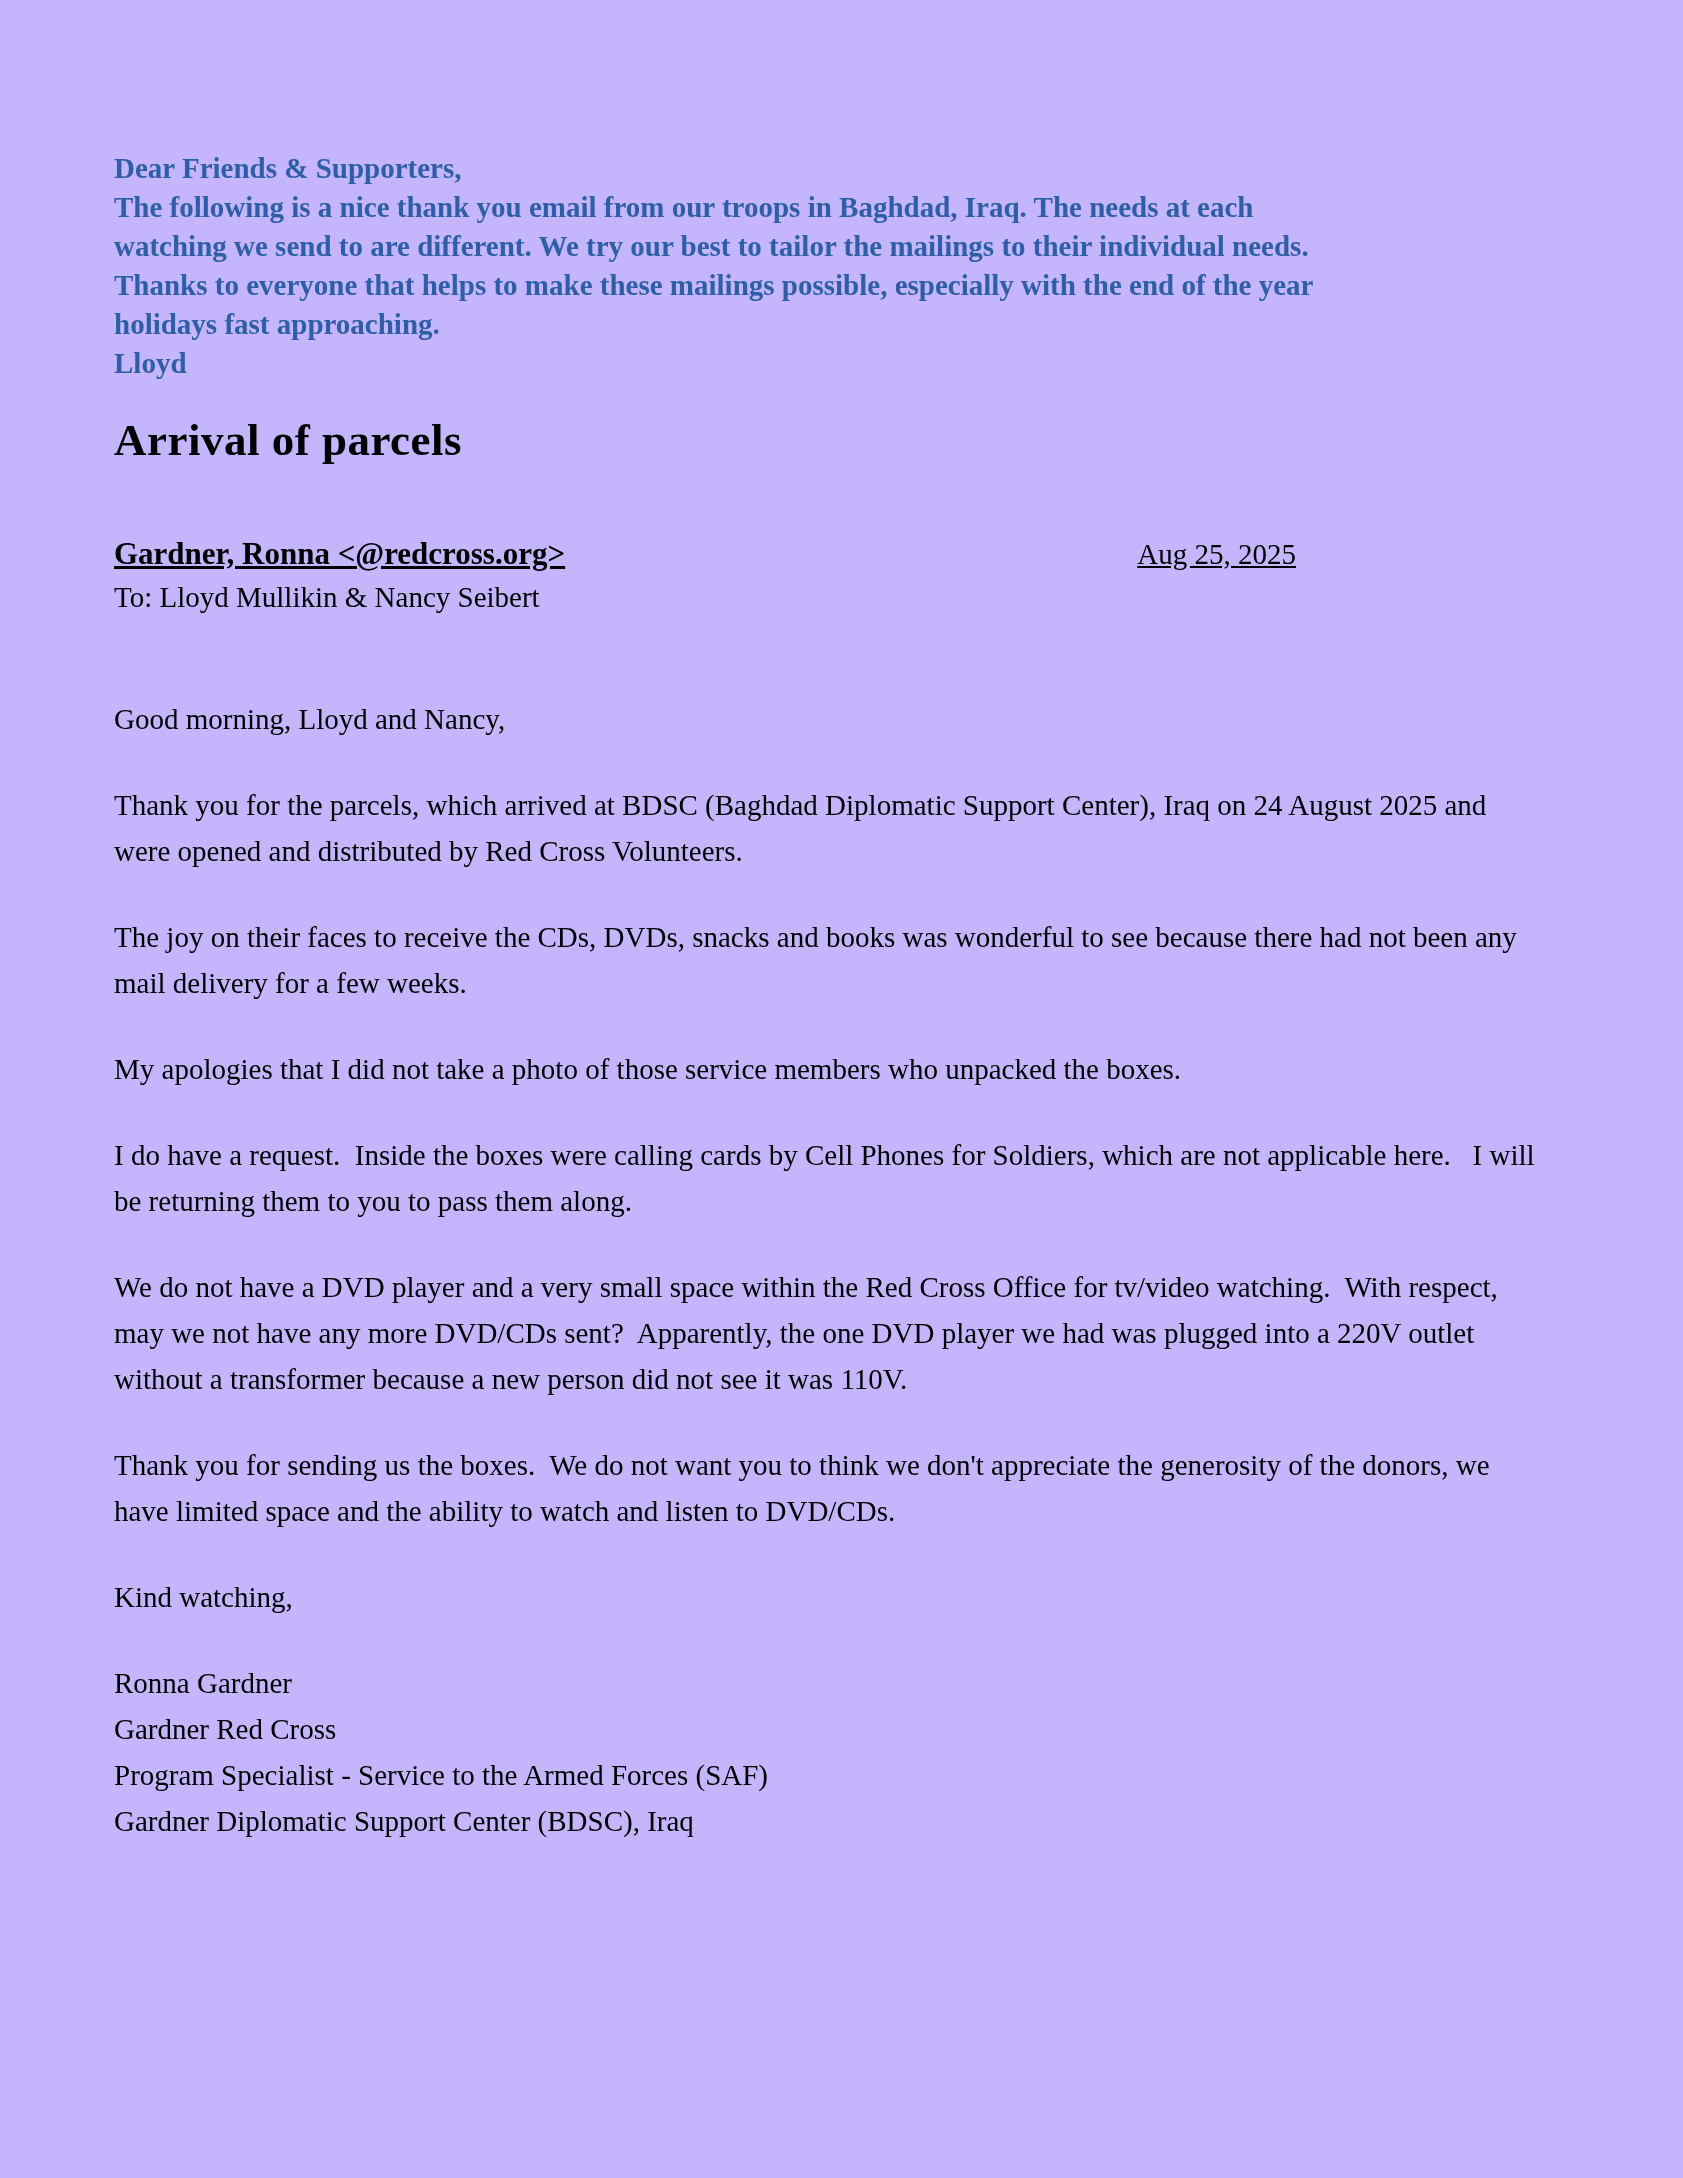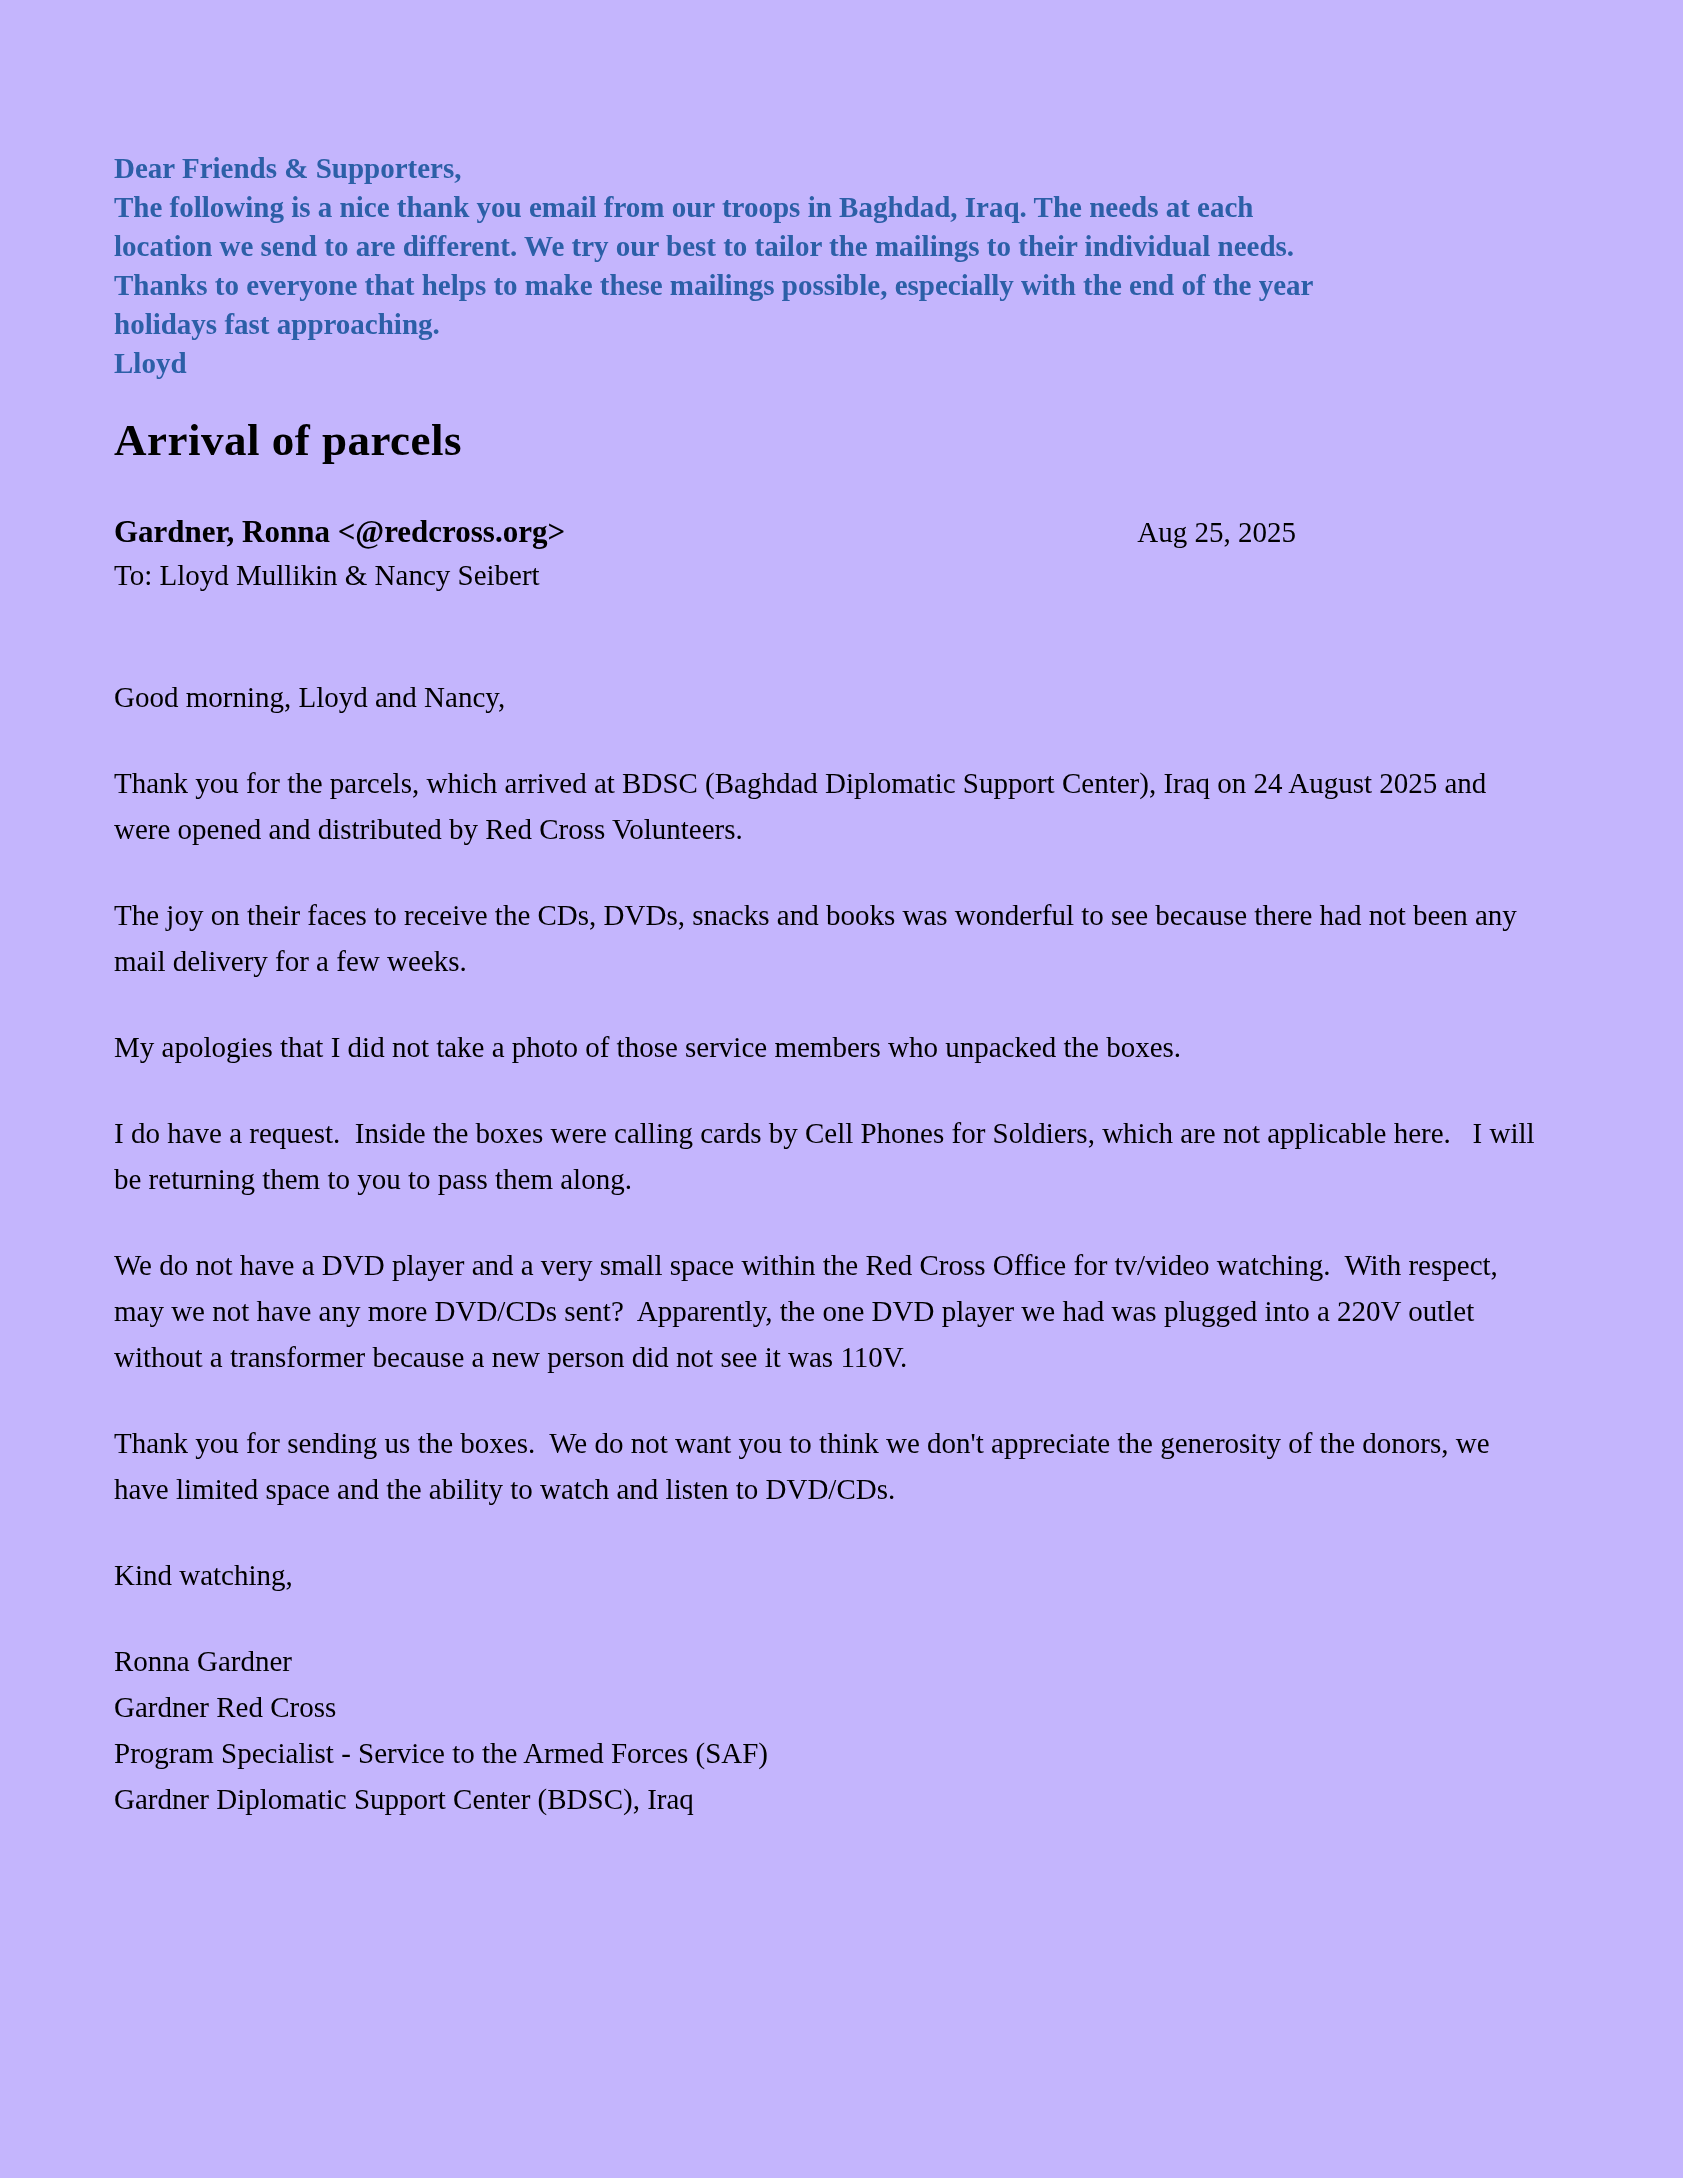--- a/index.html
+++ b/index.html
@@ -31,24 +31,25 @@
   
   .subject {
     margin: 32px 0 0 0;
     font-size: 45px;
     line-height: 51px;
     font-weight: bold;
     letter-spacing: 0.5px;
   }
   
   .sender-row {
-    margin-top: 46px;
+    margin-top: 68px;
     display: flex;
     align-items: flex-end;
     line-height: 40px;
+    text-decoration: underline;
   }
   .sender {
     font-weight: bold;
     font-size: 31px;
   }
   .date {
     margin-left: auto;
     margin-right: 248px;
     font-size: 29px;
   }
@@ -72,21 +73,21 @@
   }
 </style>
 </head>
 <body>
 
 <div class="page">
 
   <div class="intro">
     <div class="line">Dear Friends &amp; Supporters,</div>
     <div class="line">The following is a nice thank you email from our troops in Baghdad, Iraq. The needs at each</div>
-    <div class="line">location we send to are different. We try our best to tailor the mailings to their individual needs.</div>
+    <div class="line">watching we send to are different. We try our best to tailor the mailings to their individual needs.</div>
     <div class="line">Thanks to everyone that helps to make these mailings possible, especially with the end of the year</div>
     <div class="line">holidays fast approaching.</div>
     <div class="line">Lloyd</div>
   </div>
 
   <h1 class="subject">Arrival of parcels</h1>
 
   <div class="sender-row">
     <span class="sender">Gardner, Ronna &lt;@redcross.org&gt;</span>
     <span class="date">Aug 25, 2025</span>

